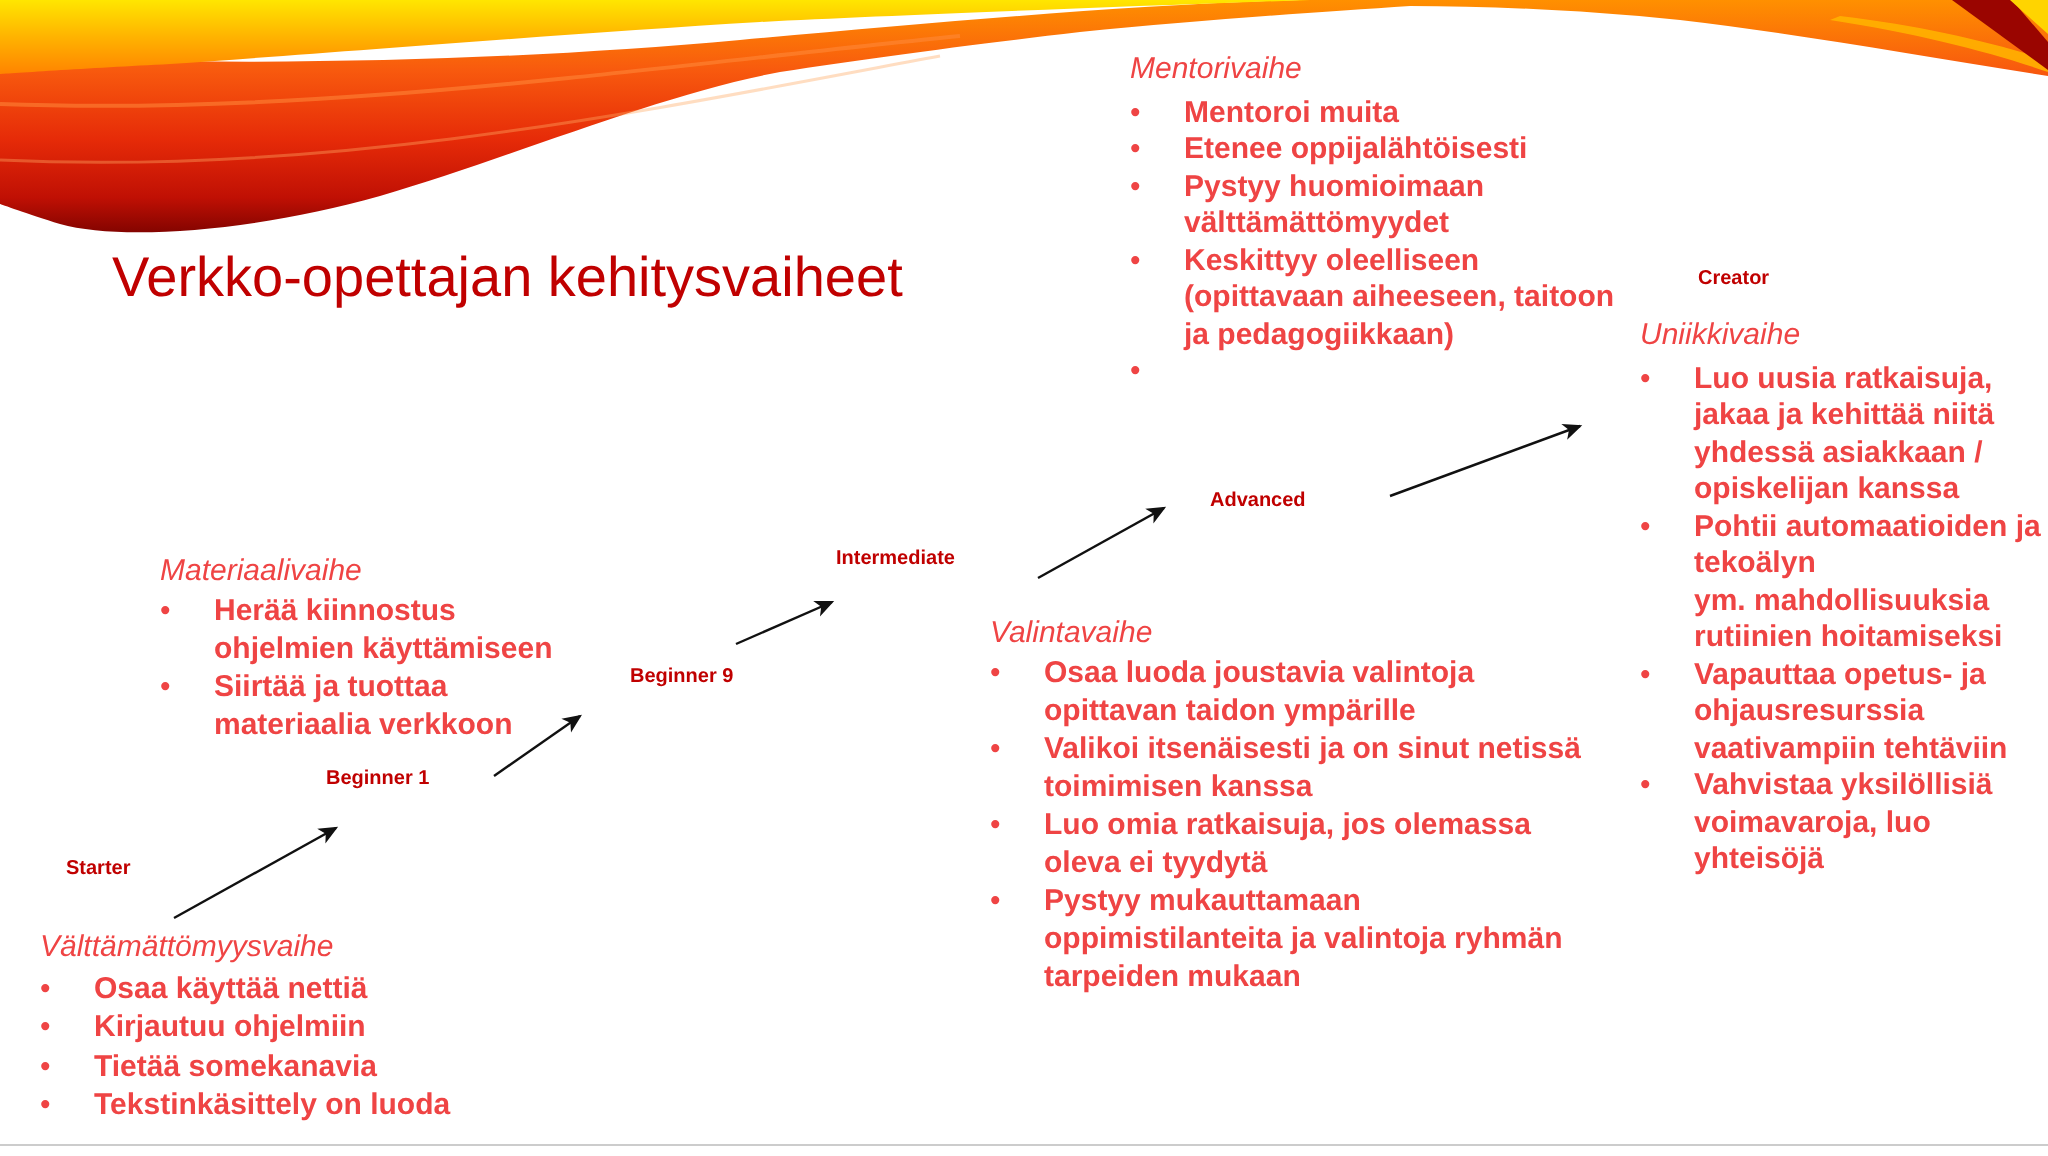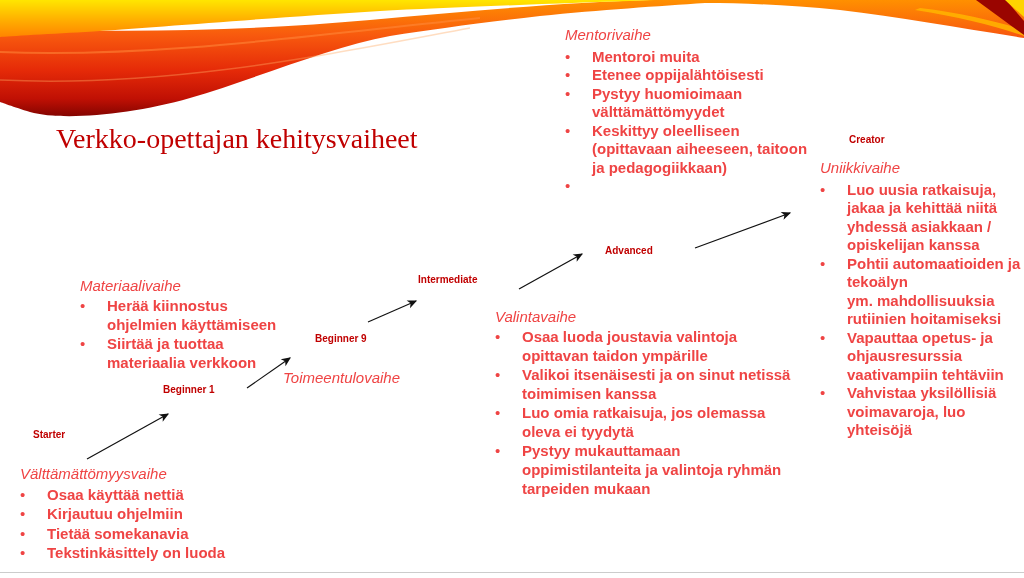--- a/index.html
+++ b/index.html
@@ -3,21 +3,21 @@
 <meta charset="utf-8">
 <style>
   html,body{margin:0;padding:0;background:#fff;}
   .slide{
     position:relative;width:1024px;height:578px;background:#ffffff;
     font-family:"Liberation Sans",sans-serif;overflow:hidden;
   }
   .wave{position:absolute;left:0;top:0;width:1024px;height:130px;display:block;}
   .page-title{
     position:absolute;left:56px;top:122px;
-    font-family:Liberation Serif, serif;font-size:28px;line-height:34px;
+    font-family:Liberation Sans, sans-serif;font-size:28px;line-height:34px;
     color:#c00000;white-space:nowrap;
   }
   .stage-label{
     position:absolute;font-size:10px;font-weight:700;color:#c00000;
     white-space:nowrap;line-height:16px;
   }
   .block{position:absolute;color:#ef4444;font-size:15px;}
   .lh19{line-height:19px;}
   .lh195{line-height:19.5px;}
   .lh185{line-height:18.5px;}
@@ -100,21 +100,20 @@
 ohjelmien käyttämiseen</span>
       </div>
     <div class="li">
         <span class="b">•</span>
         <span class="t">Siirtää ja tuottaa
 materiaalia verkkoon</span>
       </div>
   </div>
 
   <div class="block lh19" style="left:283px;top:368px;width:205px">
-    <div class="phase">Toimeentulovaihe</div>
   </div>
 
   <div class="block lh19" style="left:495px;top:307px;width:320px">
     <div class="phase">Valintavaihe</div>
     <div class="li">
         <span class="b">•</span>
         <span class="t">Osaa luoda joustavia valintoja
 opittavan taidon ympärille</span>
       </div>
     <div class="li">

